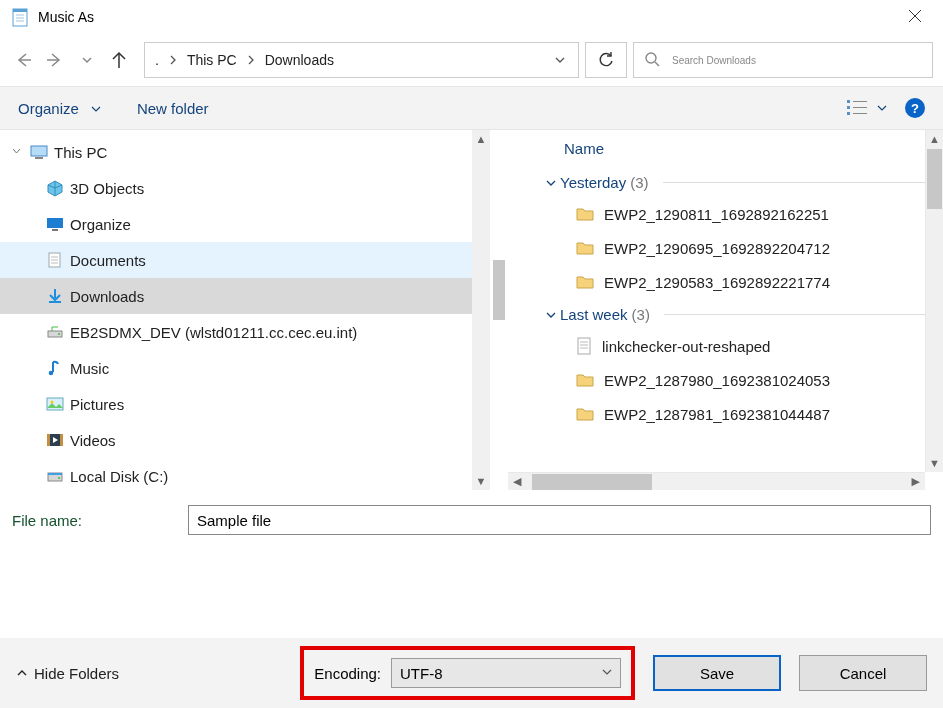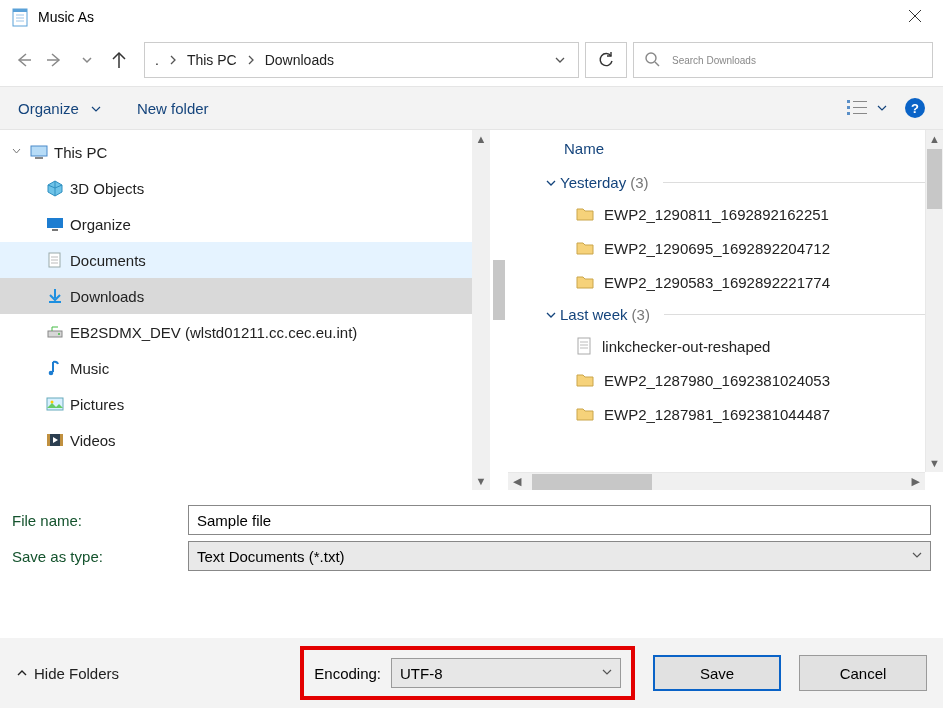--- a/index.html
+++ b/index.html
@@ -483,20 +483,28 @@
     </div>
     <div class="tree-node child">
       <span class="icon16"><svg viewBox="0 0 18 18">
             <rect x="1" y="3" width="16" height="12" fill="#2c3e50"></rect>
             <rect x="1" y="3" width="3" height="12" fill="#c09040"></rect>
             <rect x="14" y="3" width="3" height="12" fill="#c09040"></rect>
             <path d="M7 6 L12 9 L7 12 Z" fill="#fff"></path>
           </svg></span>
       <span>Videos</span>
     </div>
+    <div class="tree-node child">
+      <span class="icon16"><svg viewBox="0 0 18 18">
+            <rect x="2" y="6" width="14" height="8" fill="#d7d7d7" stroke="#888"></rect>
+            <rect x="2" y="6" width="14" height="2" fill="#3ca1e8"></rect>
+            <circle cx="13" cy="11" r="1" fill="#4b4"></circle>
+          </svg></span>
+      <span>Local Disk (C:)</span>
+    </div>
     <div class="tree-scroll">
       <span class="arrow">▲</span>
       <span class="arrow">▼</span>
     </div>
   </div>
 
   <div class="splitter-thumb"></div>
 
   <div class="filespane-wrap">
     <div class="filespane-content">
@@ -574,29 +582,20 @@
       <span class="arrow">▶</span>
     </div>
   </div>
 </div>
 
 <div class="fields">
   <div class="field-row">
     <span class="field-label">File name:</span>
     <input class="fn-input" type="text" value="Sample file" style="">
   </div>
-  <div class="field-row">
-    <span class="field-label">Save as type:</span>
-    <div class="type-select">
-      <span>Text Documents (*.txt)</span>
-      <span class="chev-down"><svg width="10" height="10" viewBox="0 0 10 10">
-            <path d="M1 3 L5 7 L9 3" fill="none" stroke="#555" stroke-width="1.2"></path>
-          </svg></span>
-    </div>
-  </div>
 </div>
 
 <div class="gap"></div>
 
 <div class="footer">
   <span class="hide-folders">
     <span><svg width="12" height="12" viewBox="0 0 12 12">
           <path d="M2 8 L6 4 L10 8" fill="none" stroke="#222" stroke-width="1.4"></path>
         </svg></span>
     <span>Hide Folders</span>

